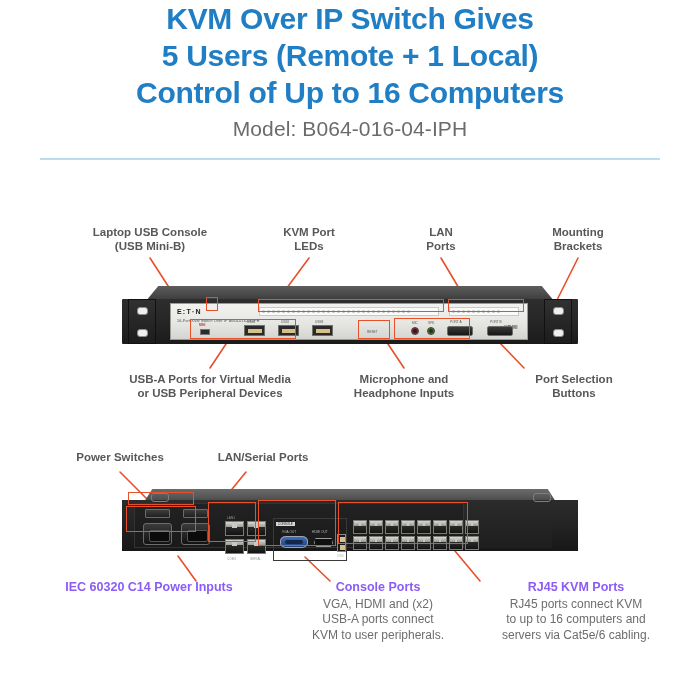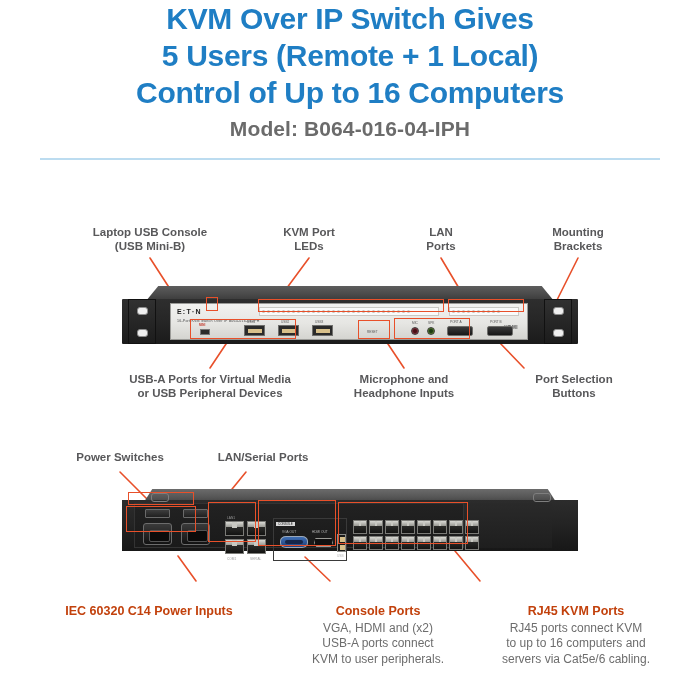--- a/index.html
+++ b/index.html
@@ -18,21 +18,20 @@
     font-weight: bold;
     font-size: 30px;
     line-height: 37px;
     letter-spacing: -0.3px;
   }
   .model {
     margin-top: 6px;
     color: #6b6b6b;
     font-size: 21px;
     letter-spacing: 0.1px;
-    font-weight: bold;
   }
   .divider {
     width: 620px;
     height: 2px;
     background: #bcdcf0;
     margin: 17px auto 0 auto;
   }
 
   
   .callout {
@@ -46,25 +45,24 @@
   }
   .caption {
     position: absolute;
     text-align: center;
     font-size: 12px;
     line-height: 15.5px;
     color: #6d6d6d;
   }
   .caption .cap-title {
     display: block;
-    color: #c2410c;
+    color: #8b5cf6;
     font-weight: bold;
     font-size: 12.5px;
     margin-bottom: 1px;
-    margin-top: 24px;
   }
   .caption .cap-body { display: block; white-space: pre-line; }
 
   
   #leaders {
     position: absolute;
     left: 0; top: 0;
     width: 700px; height: 700px;
     pointer-events: none;
   }

